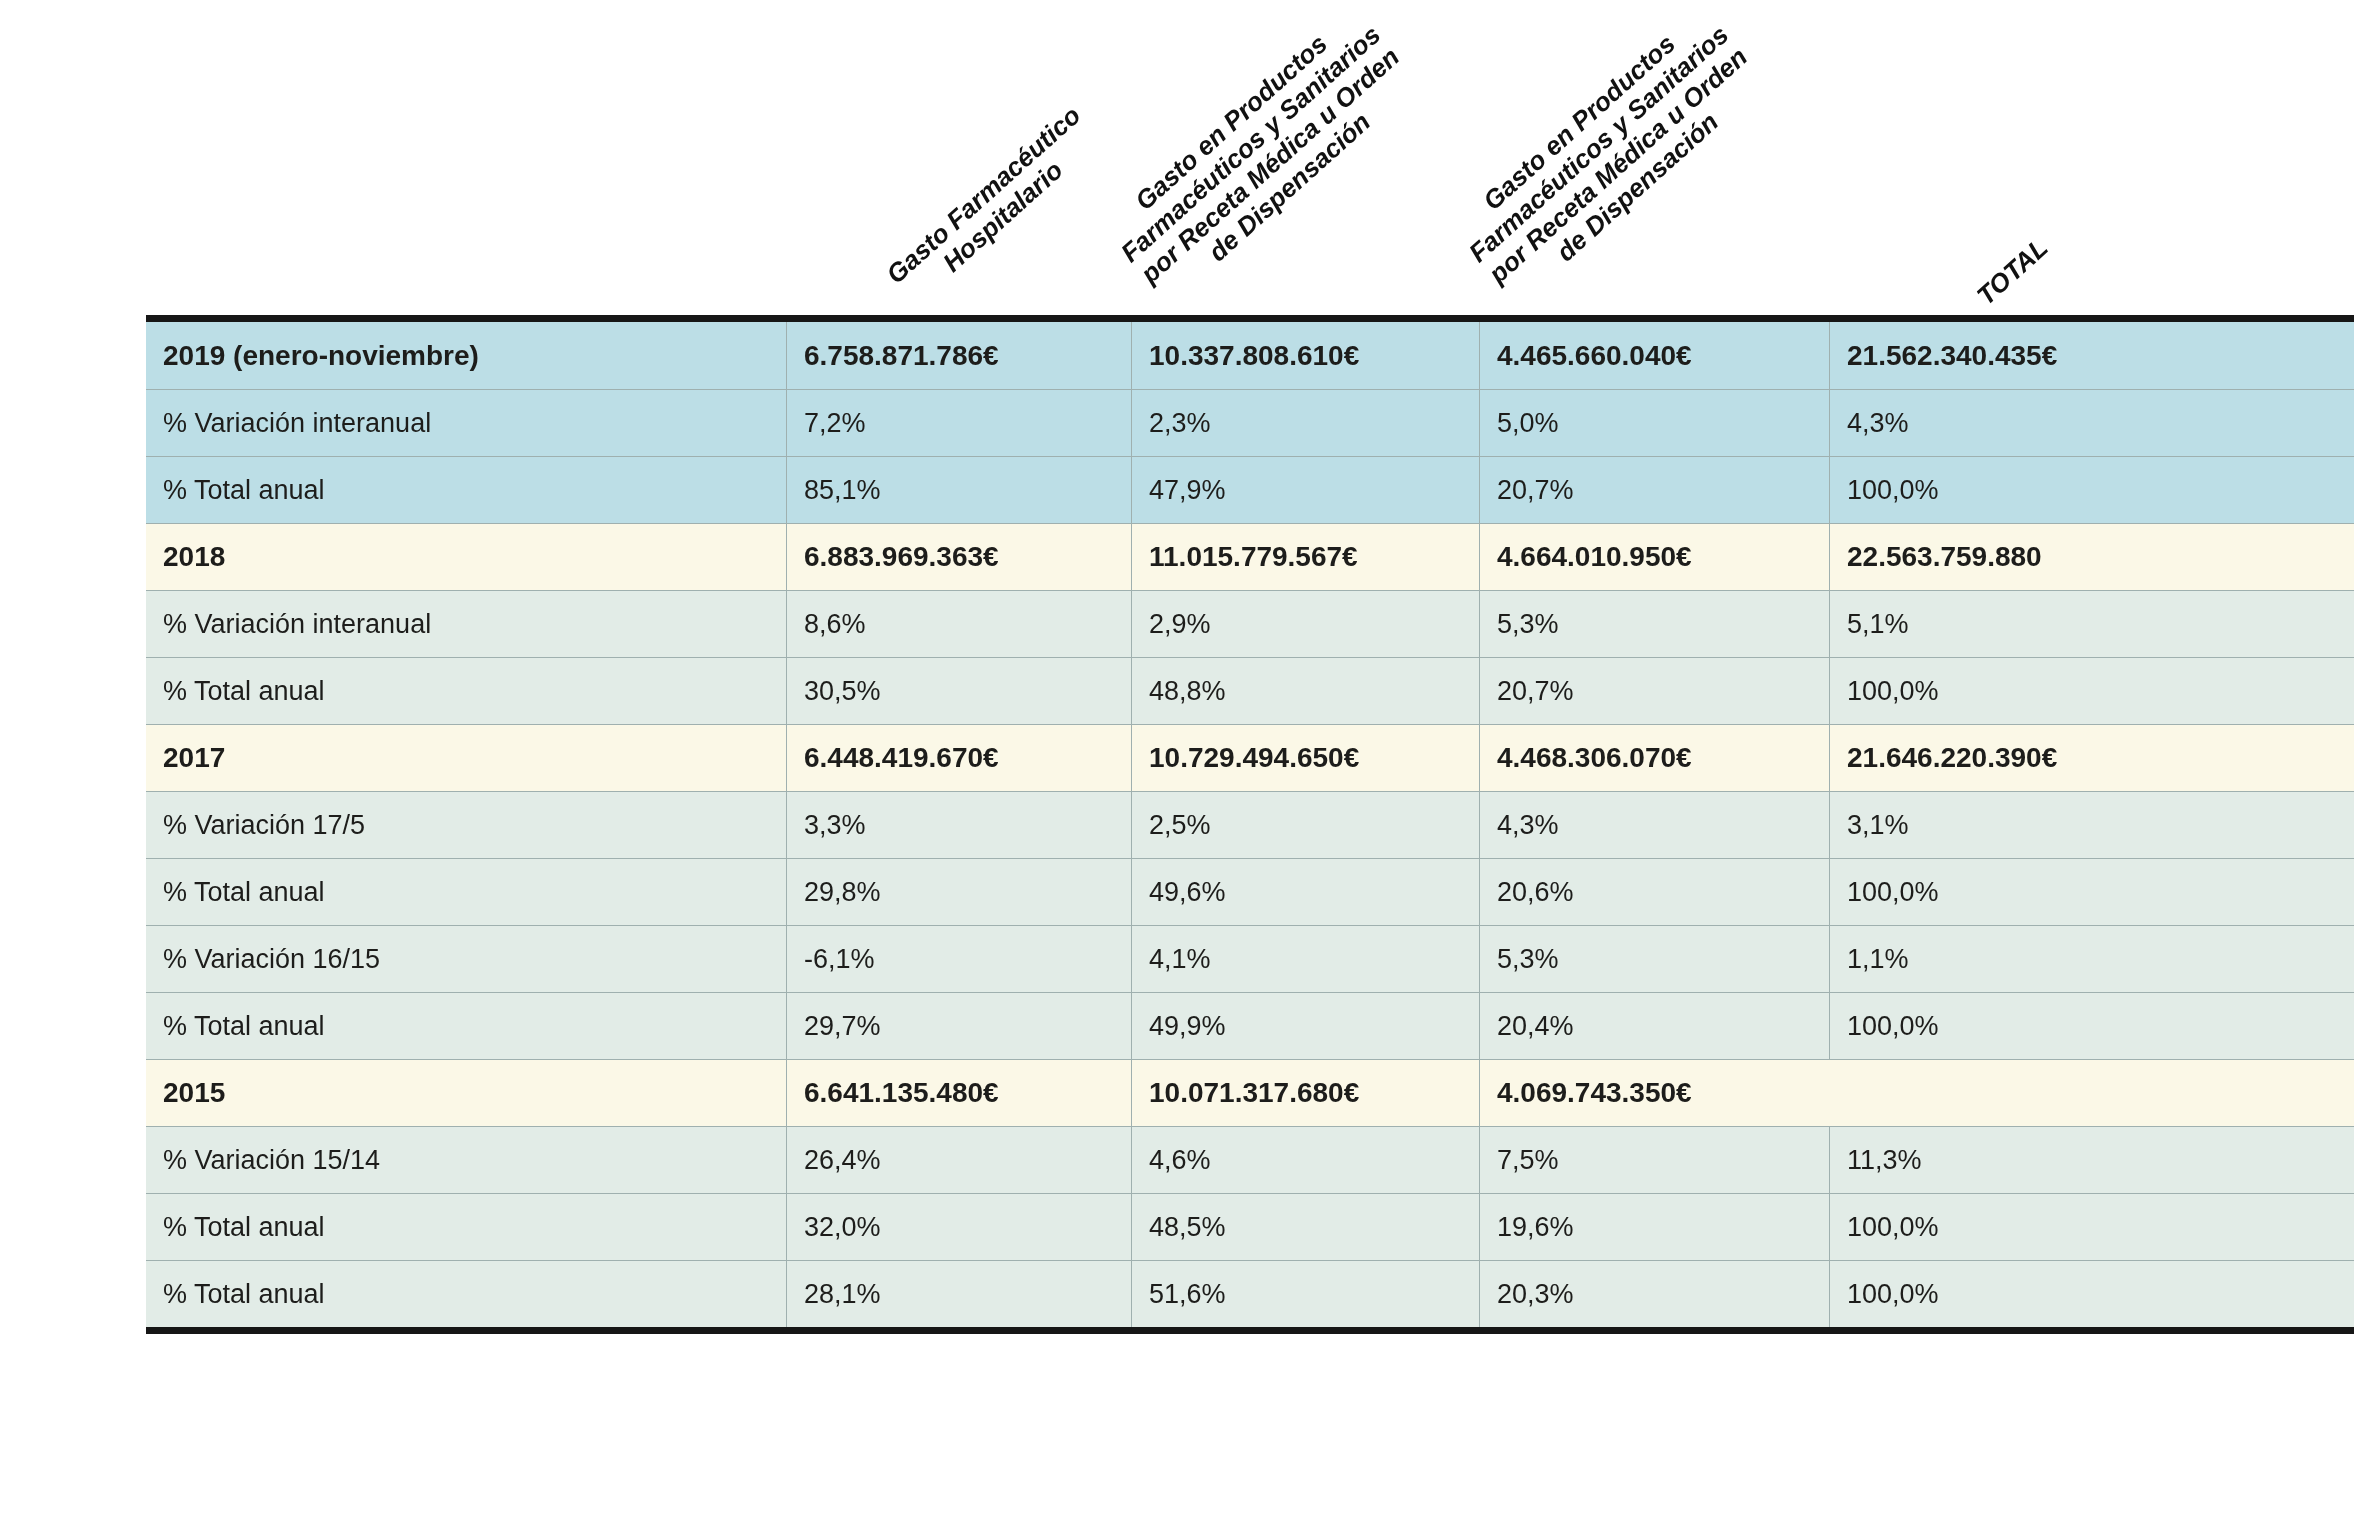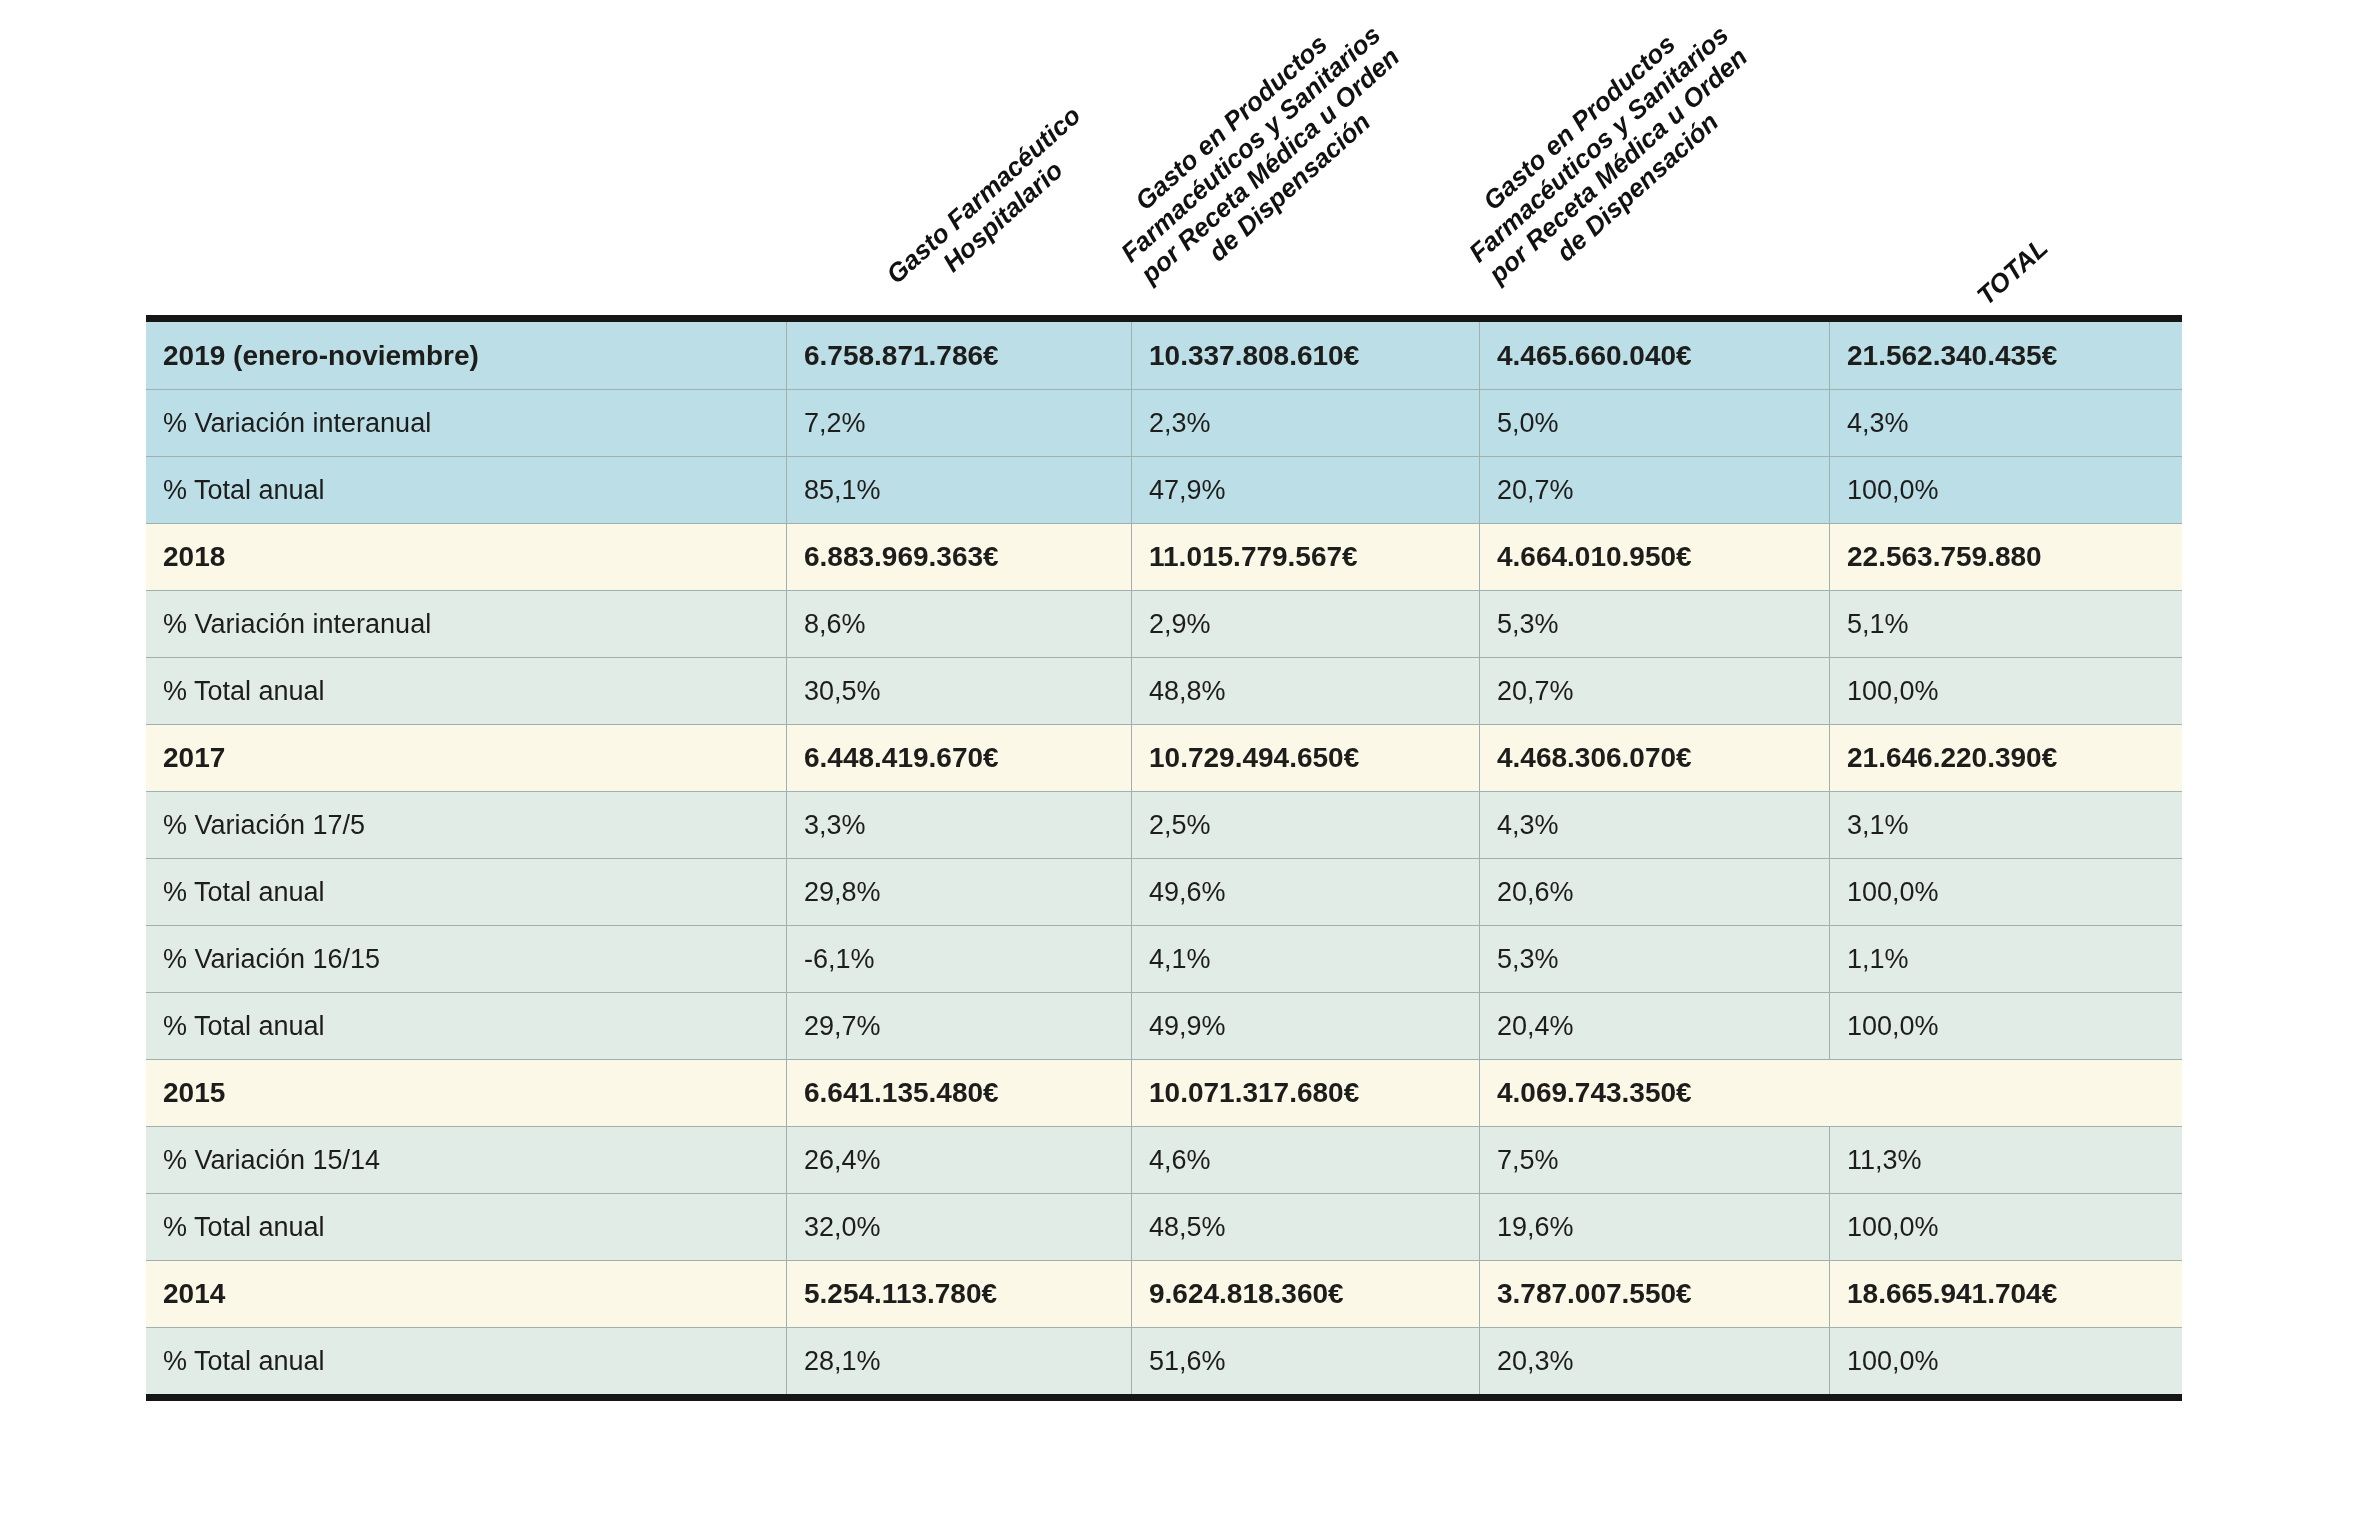--- a/index.html
+++ b/index.html
@@ -37,21 +37,21 @@
   .h1 { left: 774px; }
   .h2 { left: 1028px; }
   .h3 { left: 1376px; }
   .h4 { left: 1845px; }
 
   
   .table {
     position: absolute;
     left: 146px;
     top: 315px;
-    width: 2036px;
+    width: 2208px;
     border-top: 7.6px solid var(--border-thick, #161616);
     border-bottom: 7.6px solid var(--border-thick, #161616);
   }
   .row {
     display: grid;
     grid-template-columns: 640px 345px 348px 350px 353px;
     height: 67px;
     box-sizing: border-box;
   }
   .row + .row { border-top: 1.9px solid var(--border-thin, #9fb0af); }
@@ -181,27 +181,20 @@
           <div class="cell value-cell">7,5%</div>
           <div class="cell value-cell">11,3%</div>
         </div>
         <div class="row band-green">
           <div class="cell label-cell">% Total anual</div>
           <div class="cell value-cell">32,0%</div>
           <div class="cell value-cell">48,5%</div>
           <div class="cell value-cell">19,6%</div>
           <div class="cell value-cell">100,0%</div>
         </div>
-        <div class="row band-cream emphasis">
-          <div class="cell label-cell">2014</div>
-          <div class="cell value-cell">5.254.113.780€</div>
-          <div class="cell value-cell">9.624.818.360€</div>
-          <div class="cell value-cell">3.787.007.550€</div>
-          <div class="cell value-cell">18.665.941.704€</div>
-        </div>
         <div class="row band-green">
           <div class="cell label-cell">% Total anual</div>
           <div class="cell value-cell">28,1%</div>
           <div class="cell value-cell">51,6%</div>
           <div class="cell value-cell">20,3%</div>
           <div class="cell value-cell">100,0%</div>
         </div>
       </div>
   </div>
 

